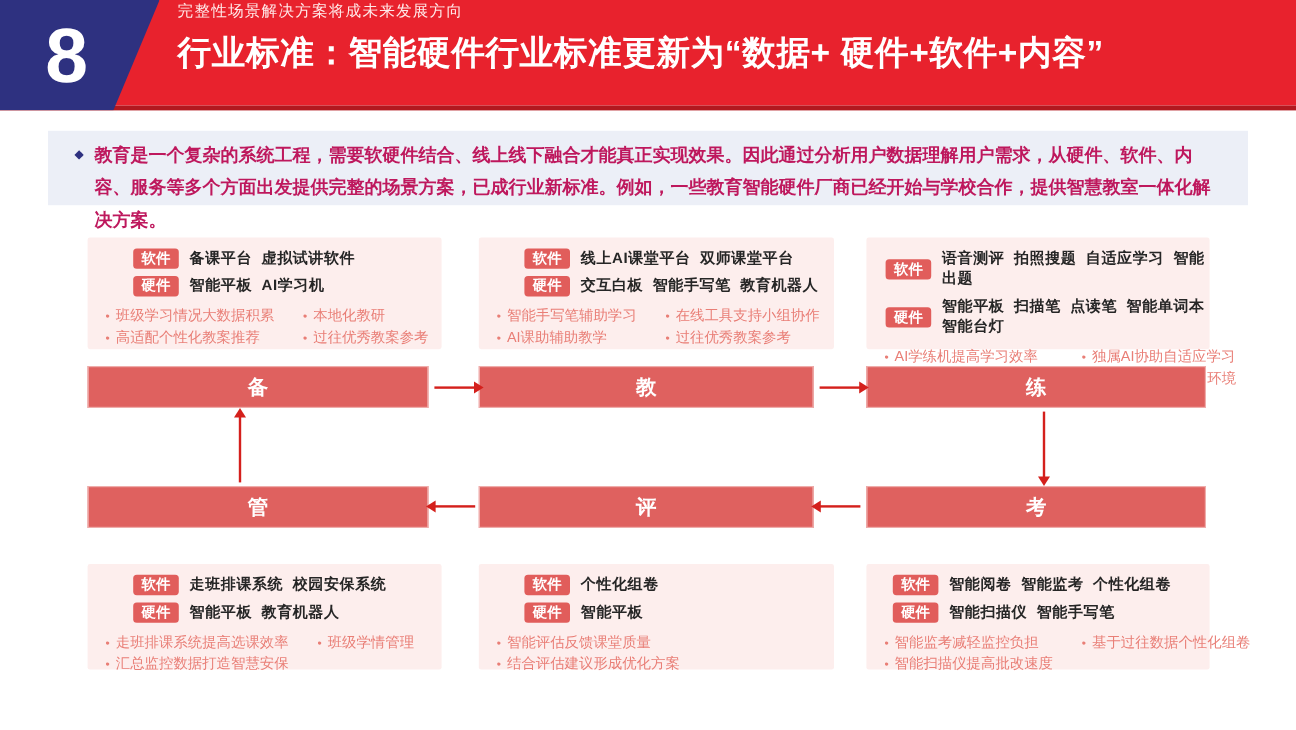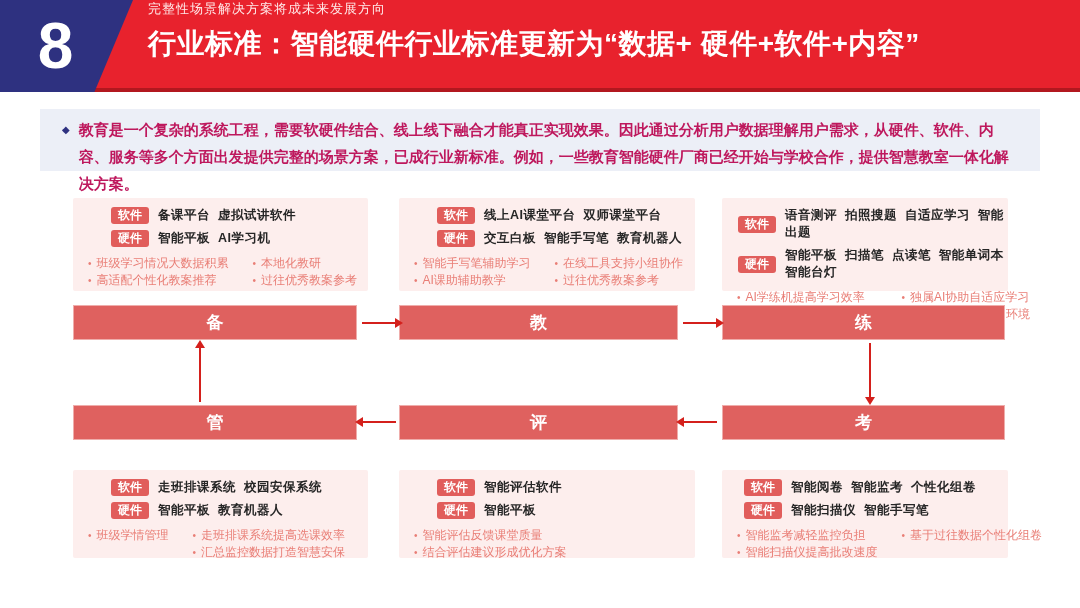--- a/index.html
+++ b/index.html
@@ -172,33 +172,33 @@
     <div class="tagrow">
       <span class="pill">软件</span>
       <span class="items">走班排课系统  校园安保系统</span>
     </div>
     <div class="tagrow">
       <span class="pill">硬件</span>
       <span class="items">智能平板  教育机器人</span>
     </div>
     <div class="bullets">
       <ul class="bcol">
-        <li>班级学情管理</li>
-      </ul>
-      <ul class="bcol">
         <li>走班排课系统提高选课效率</li>
         <li>汇总监控数据打造智慧安保</li>
       </ul>
+      <ul class="bcol">
+        <li>班级学情管理</li>
+      </ul>
     </div>
   </div>
 
   <div class="panel pos-b2">
     <div class="tagrow">
       <span class="pill">软件</span>
-      <span class="items">智能评估软件</span>
+      <span class="items">个性化组卷</span>
     </div>
     <div class="tagrow">
       <span class="pill">硬件</span>
       <span class="items">智能平板</span>
     </div>
     <div class="bullets">
       <ul class="bcol">
         <li>智能评估反馈课堂质量</li>
         <li>结合评估建议形成优化方案</li>
       </ul>

